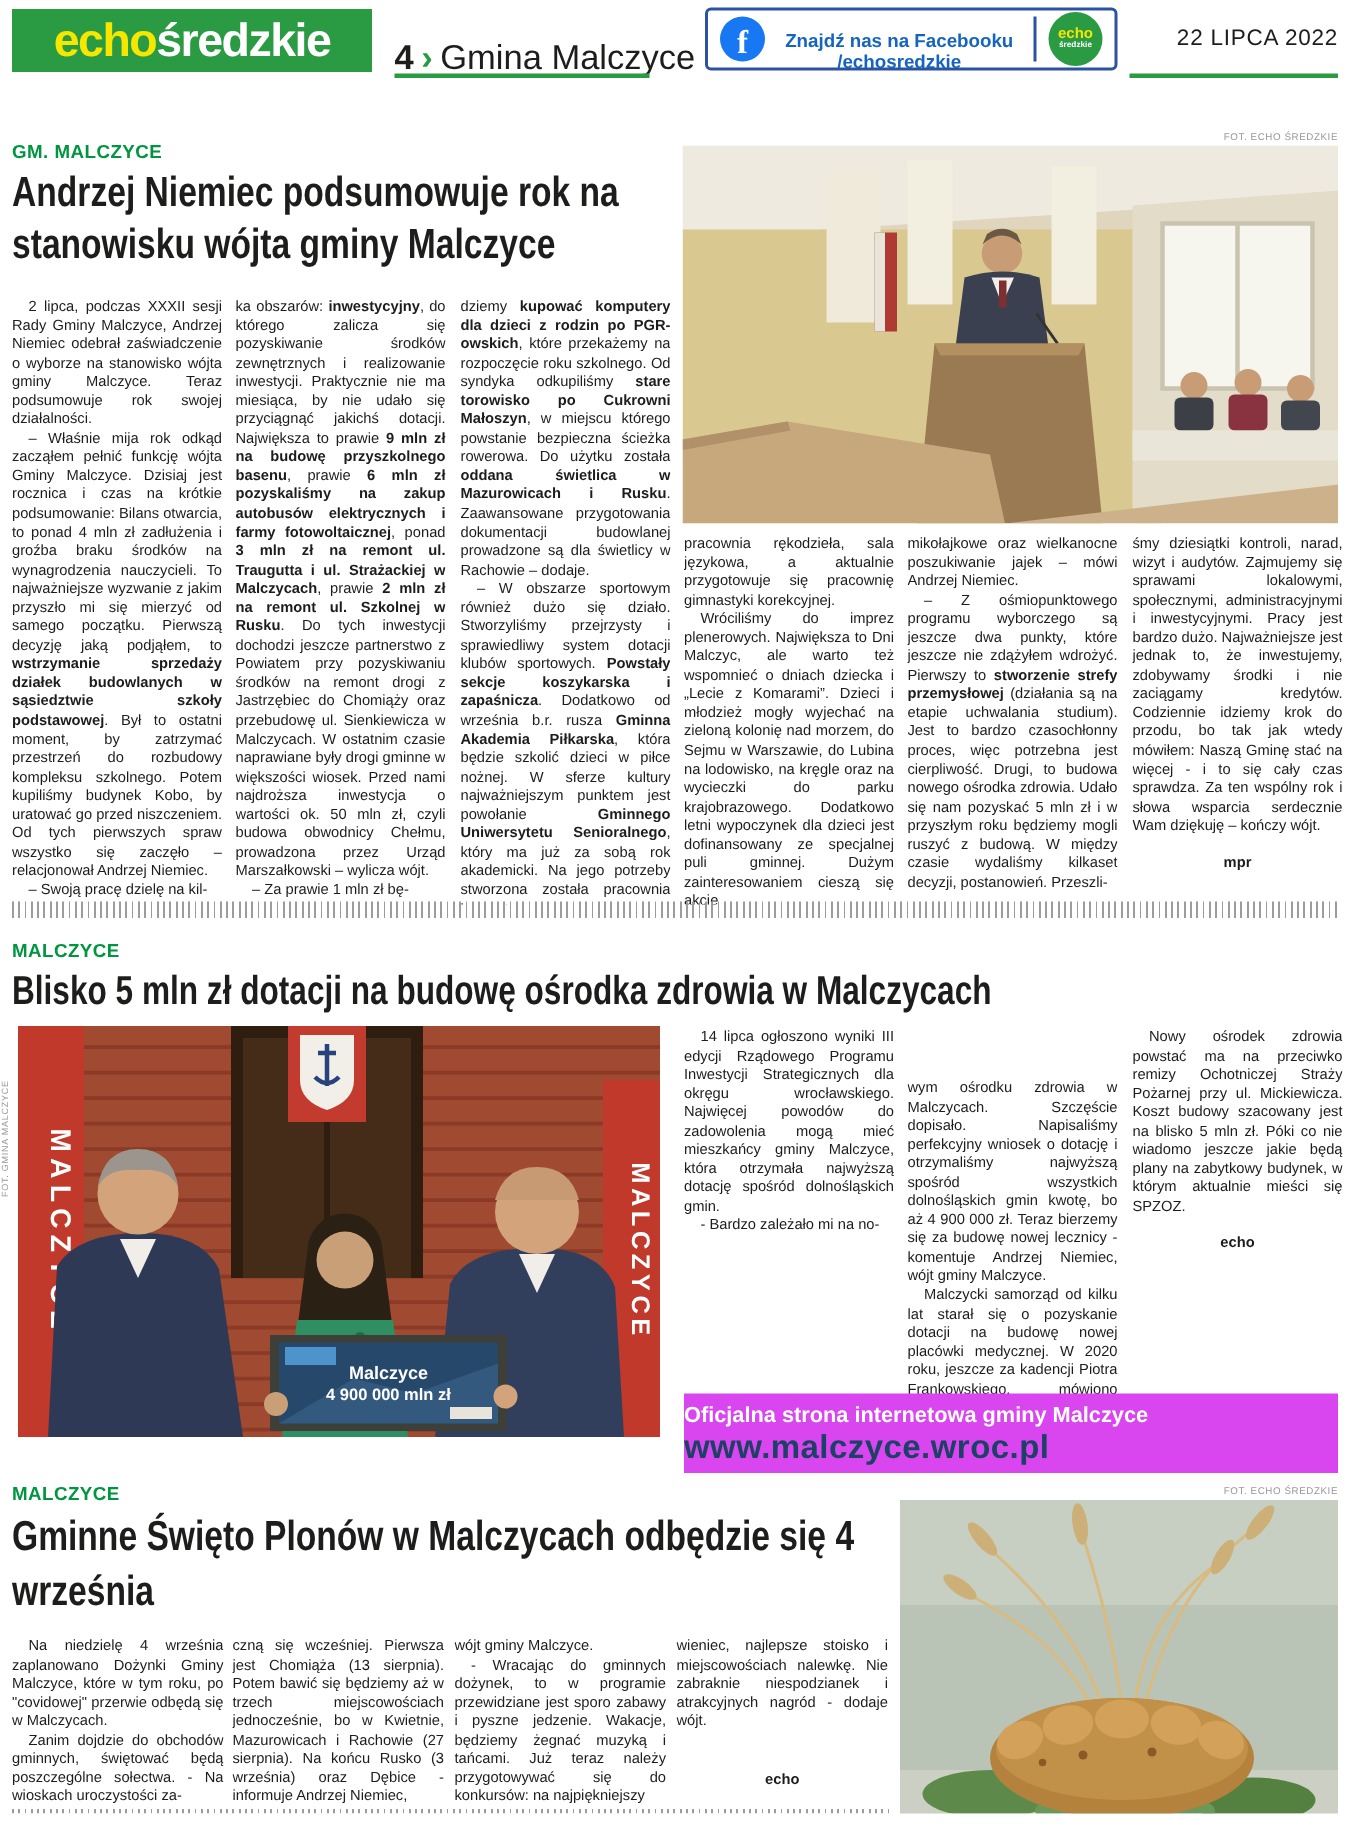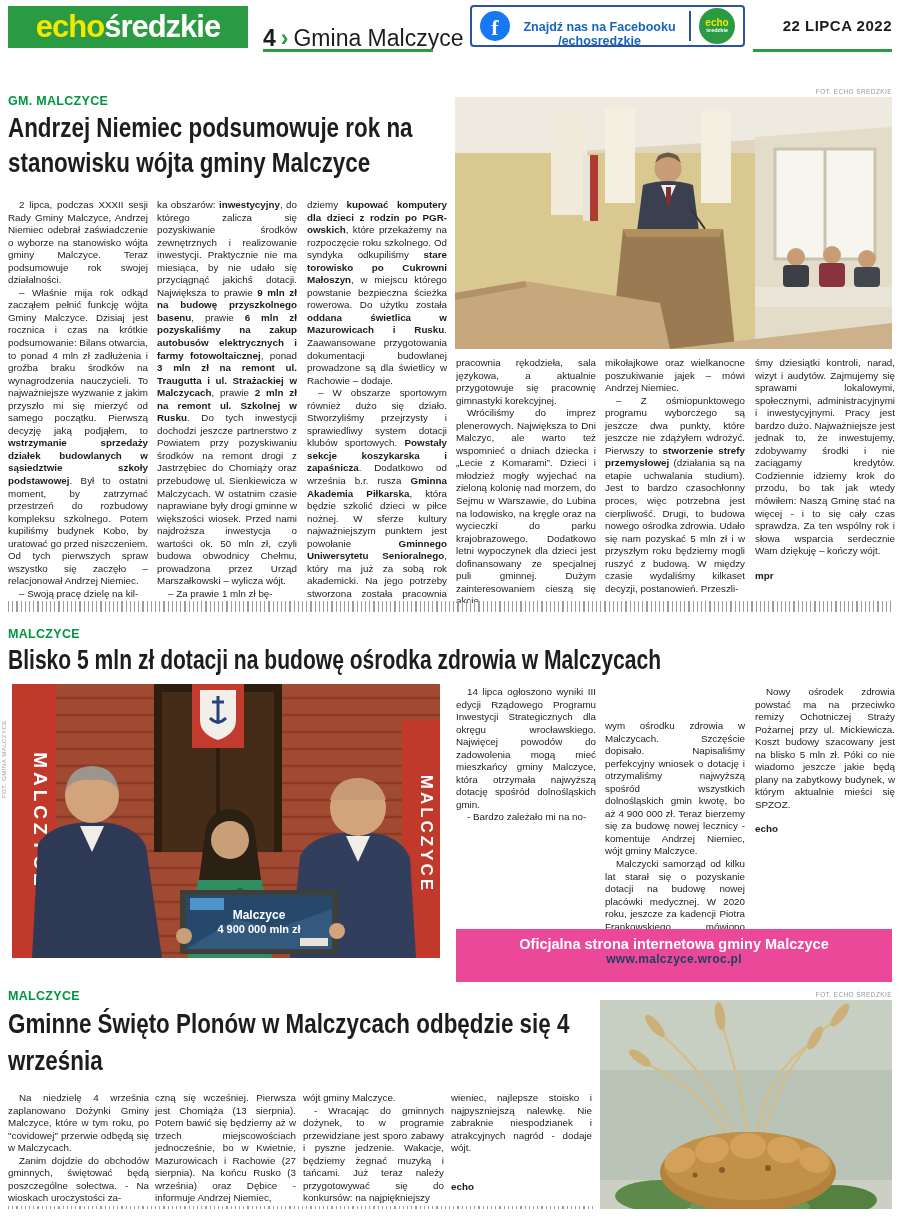--- a/index.html
+++ b/index.html
@@ -21,46 +21,46 @@
             padding:0 8px;box-sizing:border-box;cursor:pointer;}
   .fb-circle{width:30px;height:30px;border-radius:50%;background:#1877f2;color:#fff;flex:0 0 30px;
              font-weight:700;font-size:22px;display:flex;align-items:flex-end;justify-content:center;
              font-family:"Liberation Serif",serif;overflow:hidden;line-height:26px;}
   .fb-text{flex:1;text-align:center;color:#1565c0;font-weight:700;font-size:12.5px;line-height:14px;margin-top:16px;}
   .fb-div{width:2px;height:30px;background:#2b52a3;flex:0 0 2px;}
   .echo-circle{width:36px;height:36px;border-radius:50%;background:#2a9a43;flex:0 0 36px;
                display:flex;flex-direction:column;align-items:center;justify-content:center;line-height:1;}
   .ec-echo{color:#f6e700;font-size:10px;font-weight:700;}
   .ec-sr{color:#fff;font-size:5.5px;font-weight:700;}
-  .date{position:absolute;right:8px;top:17px;font-size:15px;font-weight:700;letter-spacing:.5px;color:#1d1d1b;}
+  .date{position:absolute;right:8px;top:17px;font-size:15px;font-weight:400;letter-spacing:.5px;color:#1d1d1b;}
   
   .kicker{position:absolute;left:8px;font-size:12.5px;font-weight:700;color:#009640;letter-spacing:.3px;}
   .headline{position:absolute;left:8px;font-weight:700;color:#1d1d1b;transform-origin:0 0;}
   .h1a{top:110px;font-size:28px;line-height:35px;width:560px;transform:scaleX(.8);}
   .h2a{top:644px;font-size:27px;line-height:33px;width:705px;transform:scaleX(.78);white-space:nowrap;}
   .h3a{top:1005px;font-size:28px;line-height:37px;width:740px;transform:scaleX(.8);}
   .col{position:absolute;width:140px;overflow:hidden;font-size:9.8px;line-height:12.55px;
        text-align:justify;color:#1c1c1c;hyphens:auto;}
   .col p{margin:0;text-indent:11px;}
   .col p.noind{text-indent:0;}
-  .col p.sign{text-align:left;font-weight:700;text-indent:0;margin-top:12px;}
+  .col p.sign{text-align:center;font-weight:700;text-indent:0;margin-top:12px;}
   .col p.sign.big-gap{margin-top:26px;}
   b{font-weight:700;}
   .cap{position:absolute;font-size:6.5px;color:#989898;letter-spacing:.4px;}
   .vcap{position:absolute;left:1px;top:688px;height:110px;writing-mode:vertical-rl;
         transform:rotate(180deg);font-size:6px;color:#989898;letter-spacing:.5px;}
   .photo{position:absolute;overflow:hidden;}
   .photo svg{display:block;}
   .ticks{position:absolute;height:11px;
          background:repeating-linear-gradient(90deg,#9c9c9c 0 1.2px,transparent 1.2px 4.2px);}
   
-  .web-banner{position:absolute;left:456px;top:929px;width:436px;height:53px;background:#ec4899;
-              text-align:center;}
+  .web-banner{position:absolute;left:456px;top:929px;width:436px;height:53px;background:#d946ef;
+              }
   .wb-l1{font-size:14.5px;font-weight:700;color:#fff;margin-top:7px;}
-  .wb-l2{font-size:12px;font-weight:700;color:#1d4066;letter-spacing:.3px;cursor:pointer;}
+  .wb-l2{font-size:22px;font-weight:700;color:#1d4066;letter-spacing:.3px;cursor:pointer;}
 </style>
 </head>
 <body>
 
 <div class="page">
 
   <div class="logo-box">
     <span class="logo-echo">echo</span>
       <span class="logo-sredzkie">średzkie</span>
   </div>
@@ -281,19 +281,19 @@
     <p><span>Zanim dojdzie do obchodów gminnych, świętować będą poszczególne sołectwa. - Na wioskach uroczystości za-</span></p>
   </div>
   <div class="col" style="left:155px;top:1092px;height:116px;width:141px">
     <p class="noind"><span>czną się wcześniej. Pierwsza jest Chomiąża (13 sierpnia). Potem bawić się będziemy aż w trzech miejscowościach jednocześnie, bo w Kwietnie, Mazurowicach i Rachowie (27 sierpnia). Na końcu Rusko (3 września) oraz Dębice - informuje Andrzej Niemiec,</span></p>
   </div>
   <div class="col" style="left:303px;top:1092px;height:116px;width:141px">
     <p class="noind"><span>wójt gminy Malczyce.</span></p>
     <p><span>- Wracając do gminnych dożynek, to w programie przewidziane jest sporo zabawy i pyszne jedzenie. Wakacje, będziemy żegnać muzyką i tańcami. Już teraz należy przygotowywać się do konkursów: na najpiękniejszy</span></p>
   </div>
   <div class="col" style="left:451px;top:1092px;height:116px;width:141px">
-    <p class="noind"><span>wieniec, najlepsze stoisko i najpyszniejszą nalewkę. Nie zabraknie niespodzianek i atrakcyjnych nagród - dodaje wójt.</span></p>
+    <p class="noind"><span>wieniec, najlepsze stoisko i miejscowościach nalewkę. Nie zabraknie niespodzianek i atrakcyjnych nagród - dodaje wójt.</span></p>
     <p class="sign big-gap">echo</p>
   </div>
 
   <div class="ticks" style="left:8px;top:1206px;width:585px"></div>
 
 </div>
 
 </body></html>

